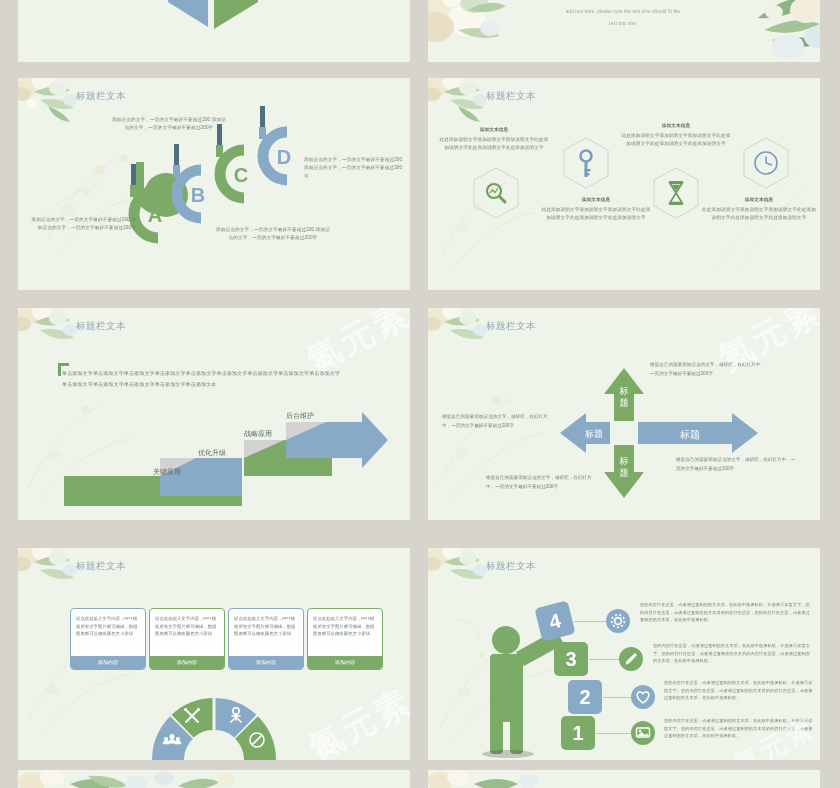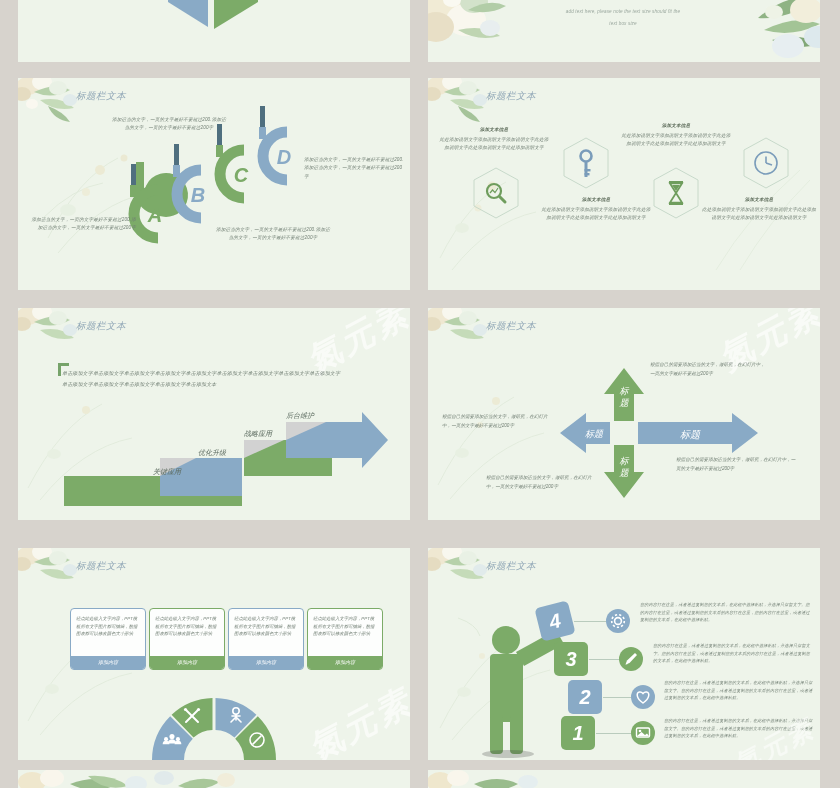--- a/index.html
+++ b/index.html
@@ -2,21 +2,21 @@
 <html><head>
 <meta charset="utf-8">
 <style>
   * { box-sizing: border-box; margin: 0; padding: 0; }
   html, body {
     width: 840px; height: 788px;
     background: #d7d3cd;
     font-family: "Liberation Sans", "DejaVu Sans", sans-serif;
     overflow: hidden;
   }
-  .page { position: relative; width: 840px; height: 788px; font-style: italic; }
+  .page { position: relative; width: 840px; height: 788px; }
 
   
   .slide {
     position: absolute;
     background: #eef4ea;
     overflow: hidden;
   }
   .slide.col-l { left: 18px; width: 392px; }
   .slide.col-r { left: 428px; width: 392px; }
   .row-top   { top: -168px; height: 230px; }

